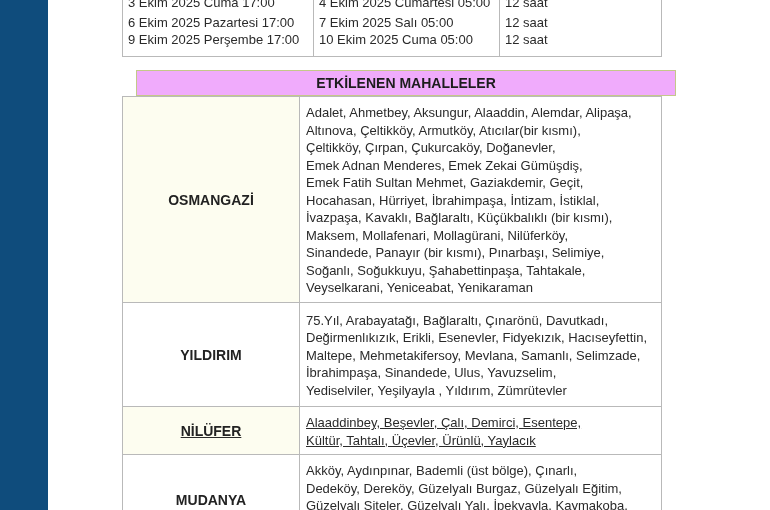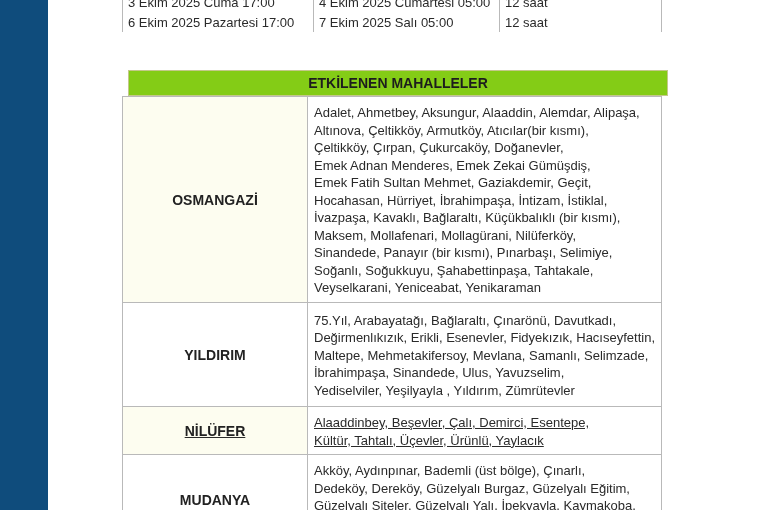--- a/index.html
+++ b/index.html
@@ -26,33 +26,33 @@
   }
   .sched { top:-8px; }
   .sched td {
     border-left:1px solid #b9b9b9; border-right:1px solid #b9b9b9;
     padding:0 5px; height:20px; vertical-align:middle; white-space:nowrap;
   }
   .sched tr.last td { height:24px; vertical-align:top; border-bottom:1px solid #b9b9b9; }
   .sched td.c1 { width:180px; }
   .sched td.c2 { width:175px; }
   .band {
-    position:absolute; left:80px; top:70px; width:540px; height:26px;
-    background:#84cc16; border:1px solid #c4c88a; box-sizing:border-box;
+    position:absolute; left:88px; top:70px; width:540px; height:26px;
+    background:#f0abfc; border:1px solid #c4c88a; box-sizing:border-box;
     text-align:center; font-weight:bold; font-size:14px; line-height:25px; color:#1d1d1d;
   }
   .mah { top:96px; }
   .mah td {
     border:1px solid #b9b9b9; vertical-align:middle; padding:4px;
   }
   .mah td.district {
     width:190px; text-align:center; font-weight:bold; font-size:14px; color:#222;
   }
   .mah td.list {
-    padding:7px 6px 5px 6px; font-size:13px; line-height:17.5px; color:#2a2a2a;
+    padding:7px 14px 5px 6px; font-size:13px; line-height:17.5px; color:#2a2a2a;
   }
   .mah tr.tint td.district { background:#fdfdf0; }
   .line { display:block; white-space:nowrap; }
 </style>
 </head>
 <body>
 
 <div class="bg-left"></div>
 <div class="bg-right"></div>
 
@@ -61,20 +61,25 @@
   <table class="sched">
     <tbody>
         <tr>
       <td class="c1">3 Ekim 2025 Cuma 17:00</td>
       <td class="c2">4 Ekim 2025 Cumartesi 05:00</td>
       <td>12 saat</td>
     </tr>
     <tr>
       <td class="c1">6 Ekim 2025 Pazartesi 17:00</td>
       <td class="c2">7 Ekim 2025 Salı 05:00</td>
+      <td>12 saat</td>
+    </tr>
+    <tr class="last">
+      <td class="c1">9 Ekim 2025 Perşembe 17:00</td>
+      <td class="c2">10 Ekim 2025 Cuma 05:00</td>
       <td>12 saat</td>
     </tr>
   </tbody>
     </table>
 
   <div class="band">ETKİLENEN MAHALLELER</div>
 
   <table class="mah">
     <tbody>
         <tr class="tint" style="height:206px;">

